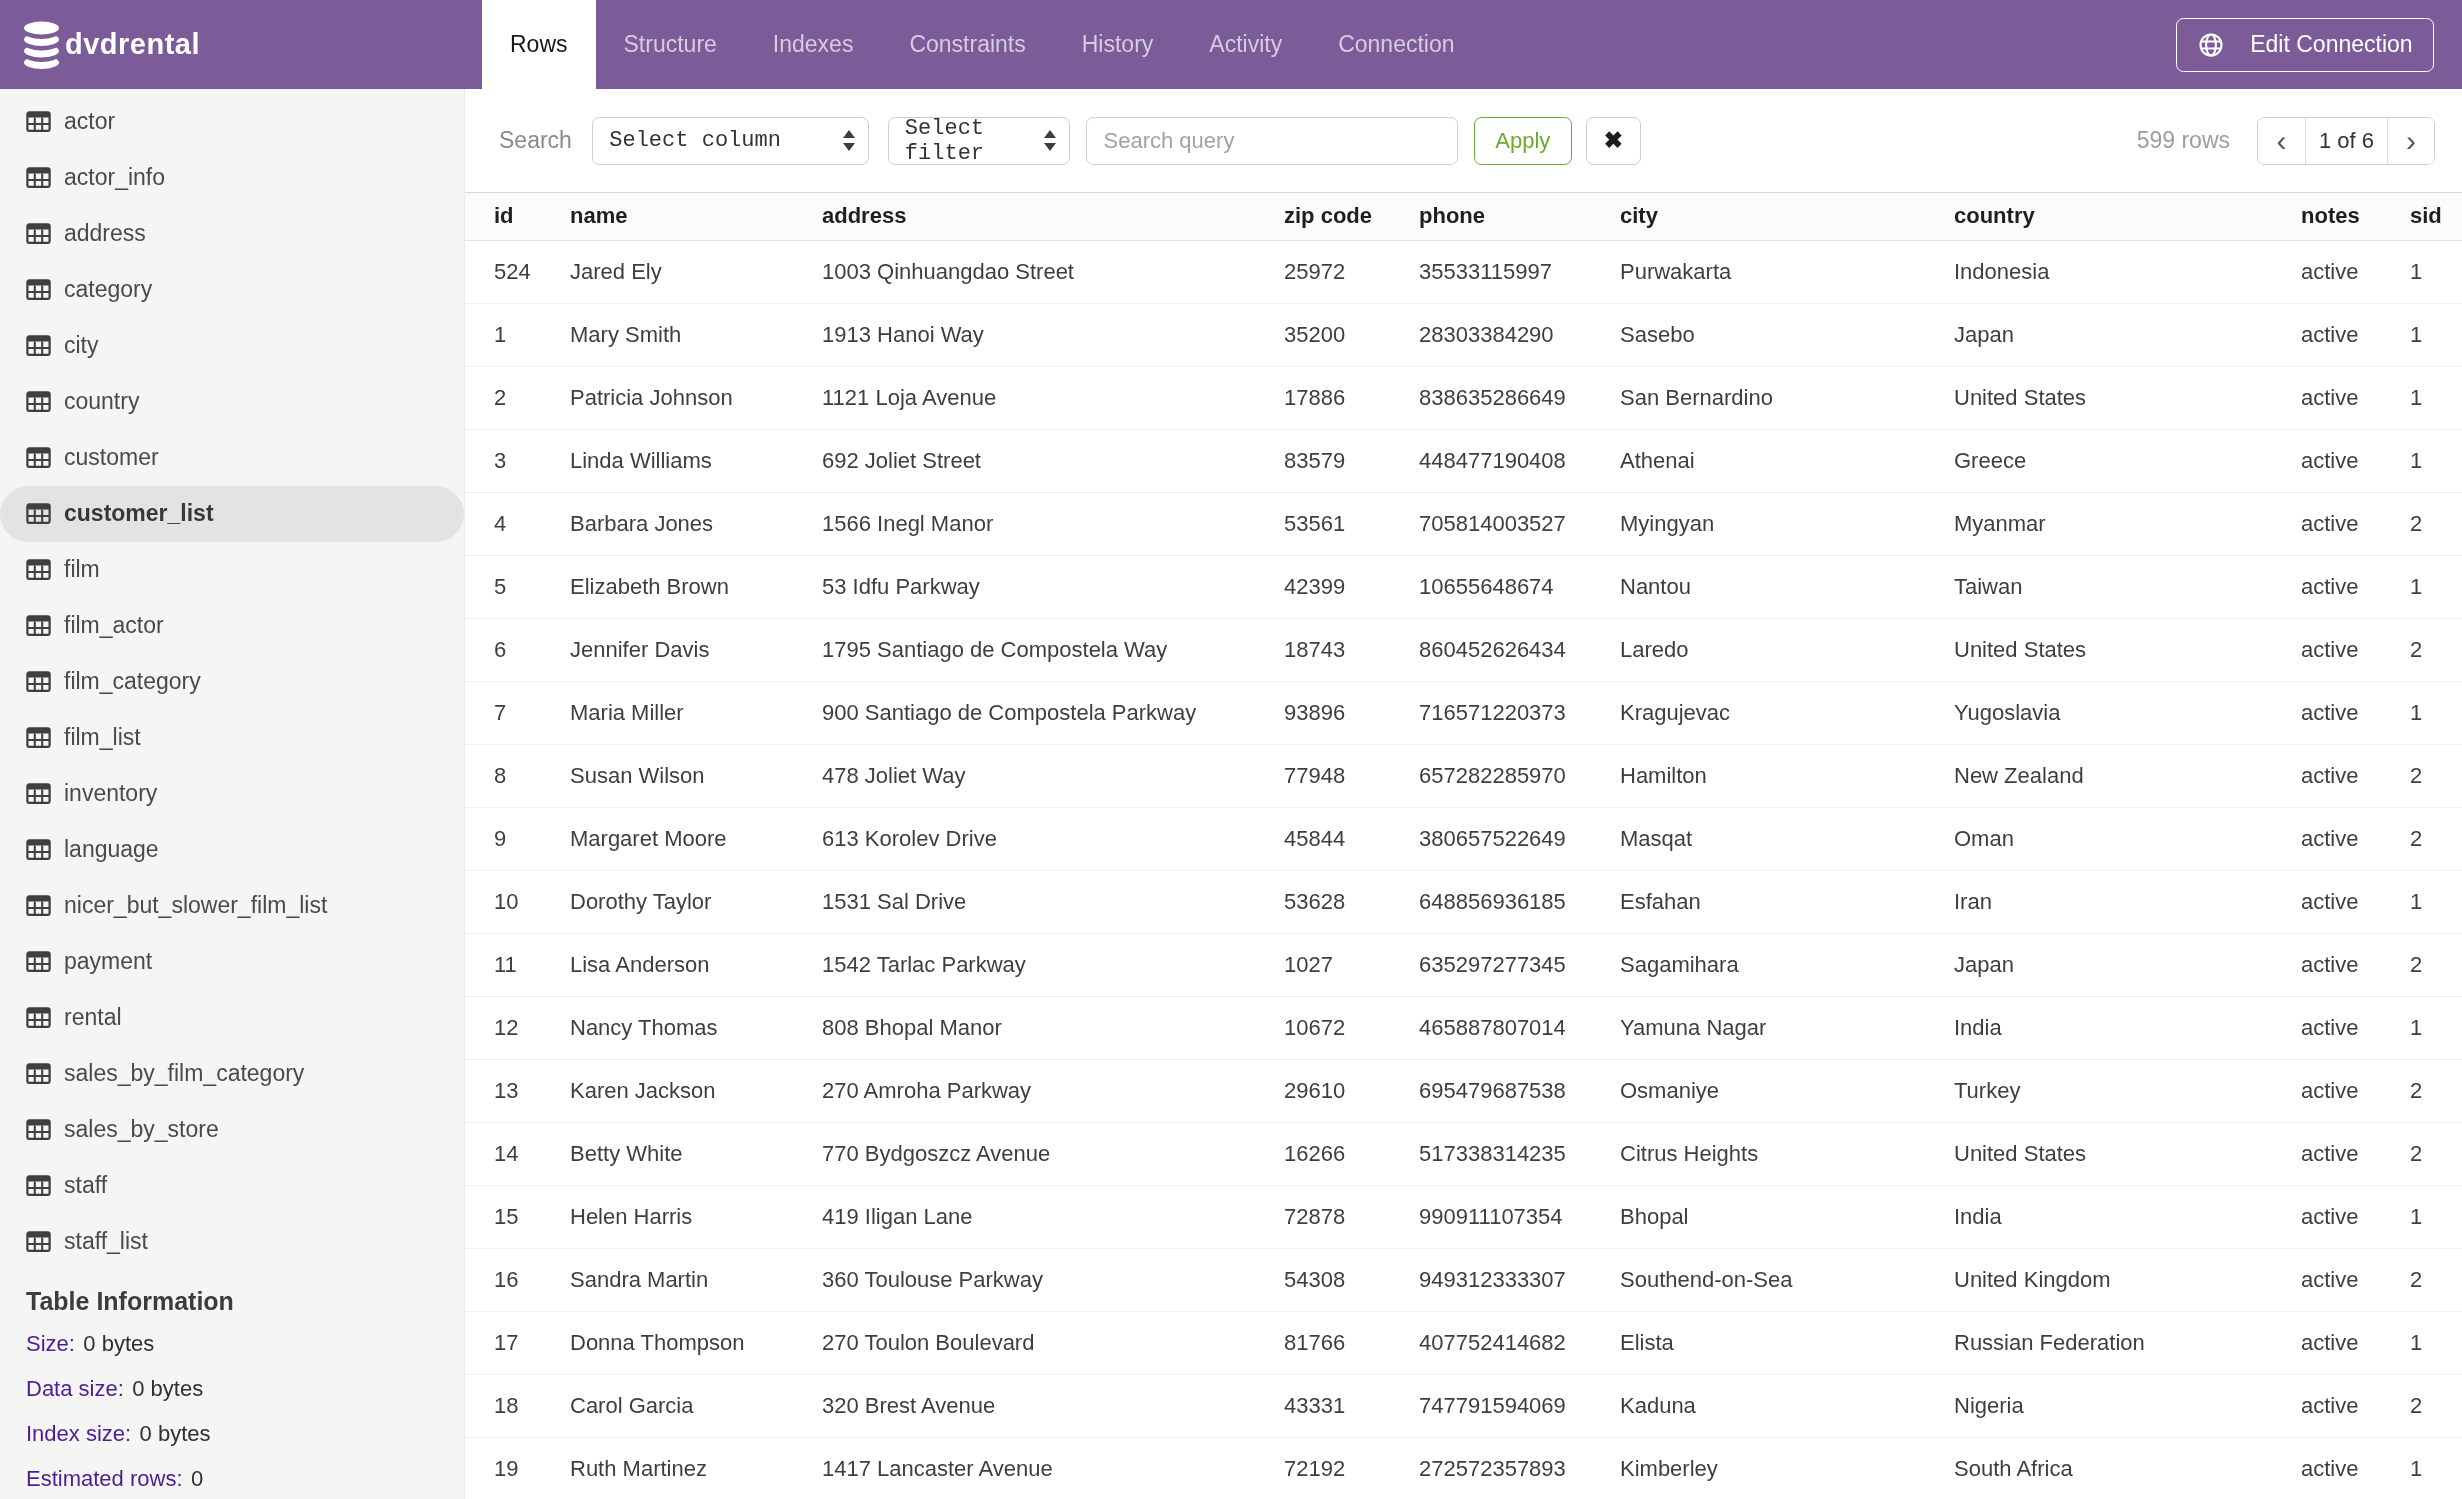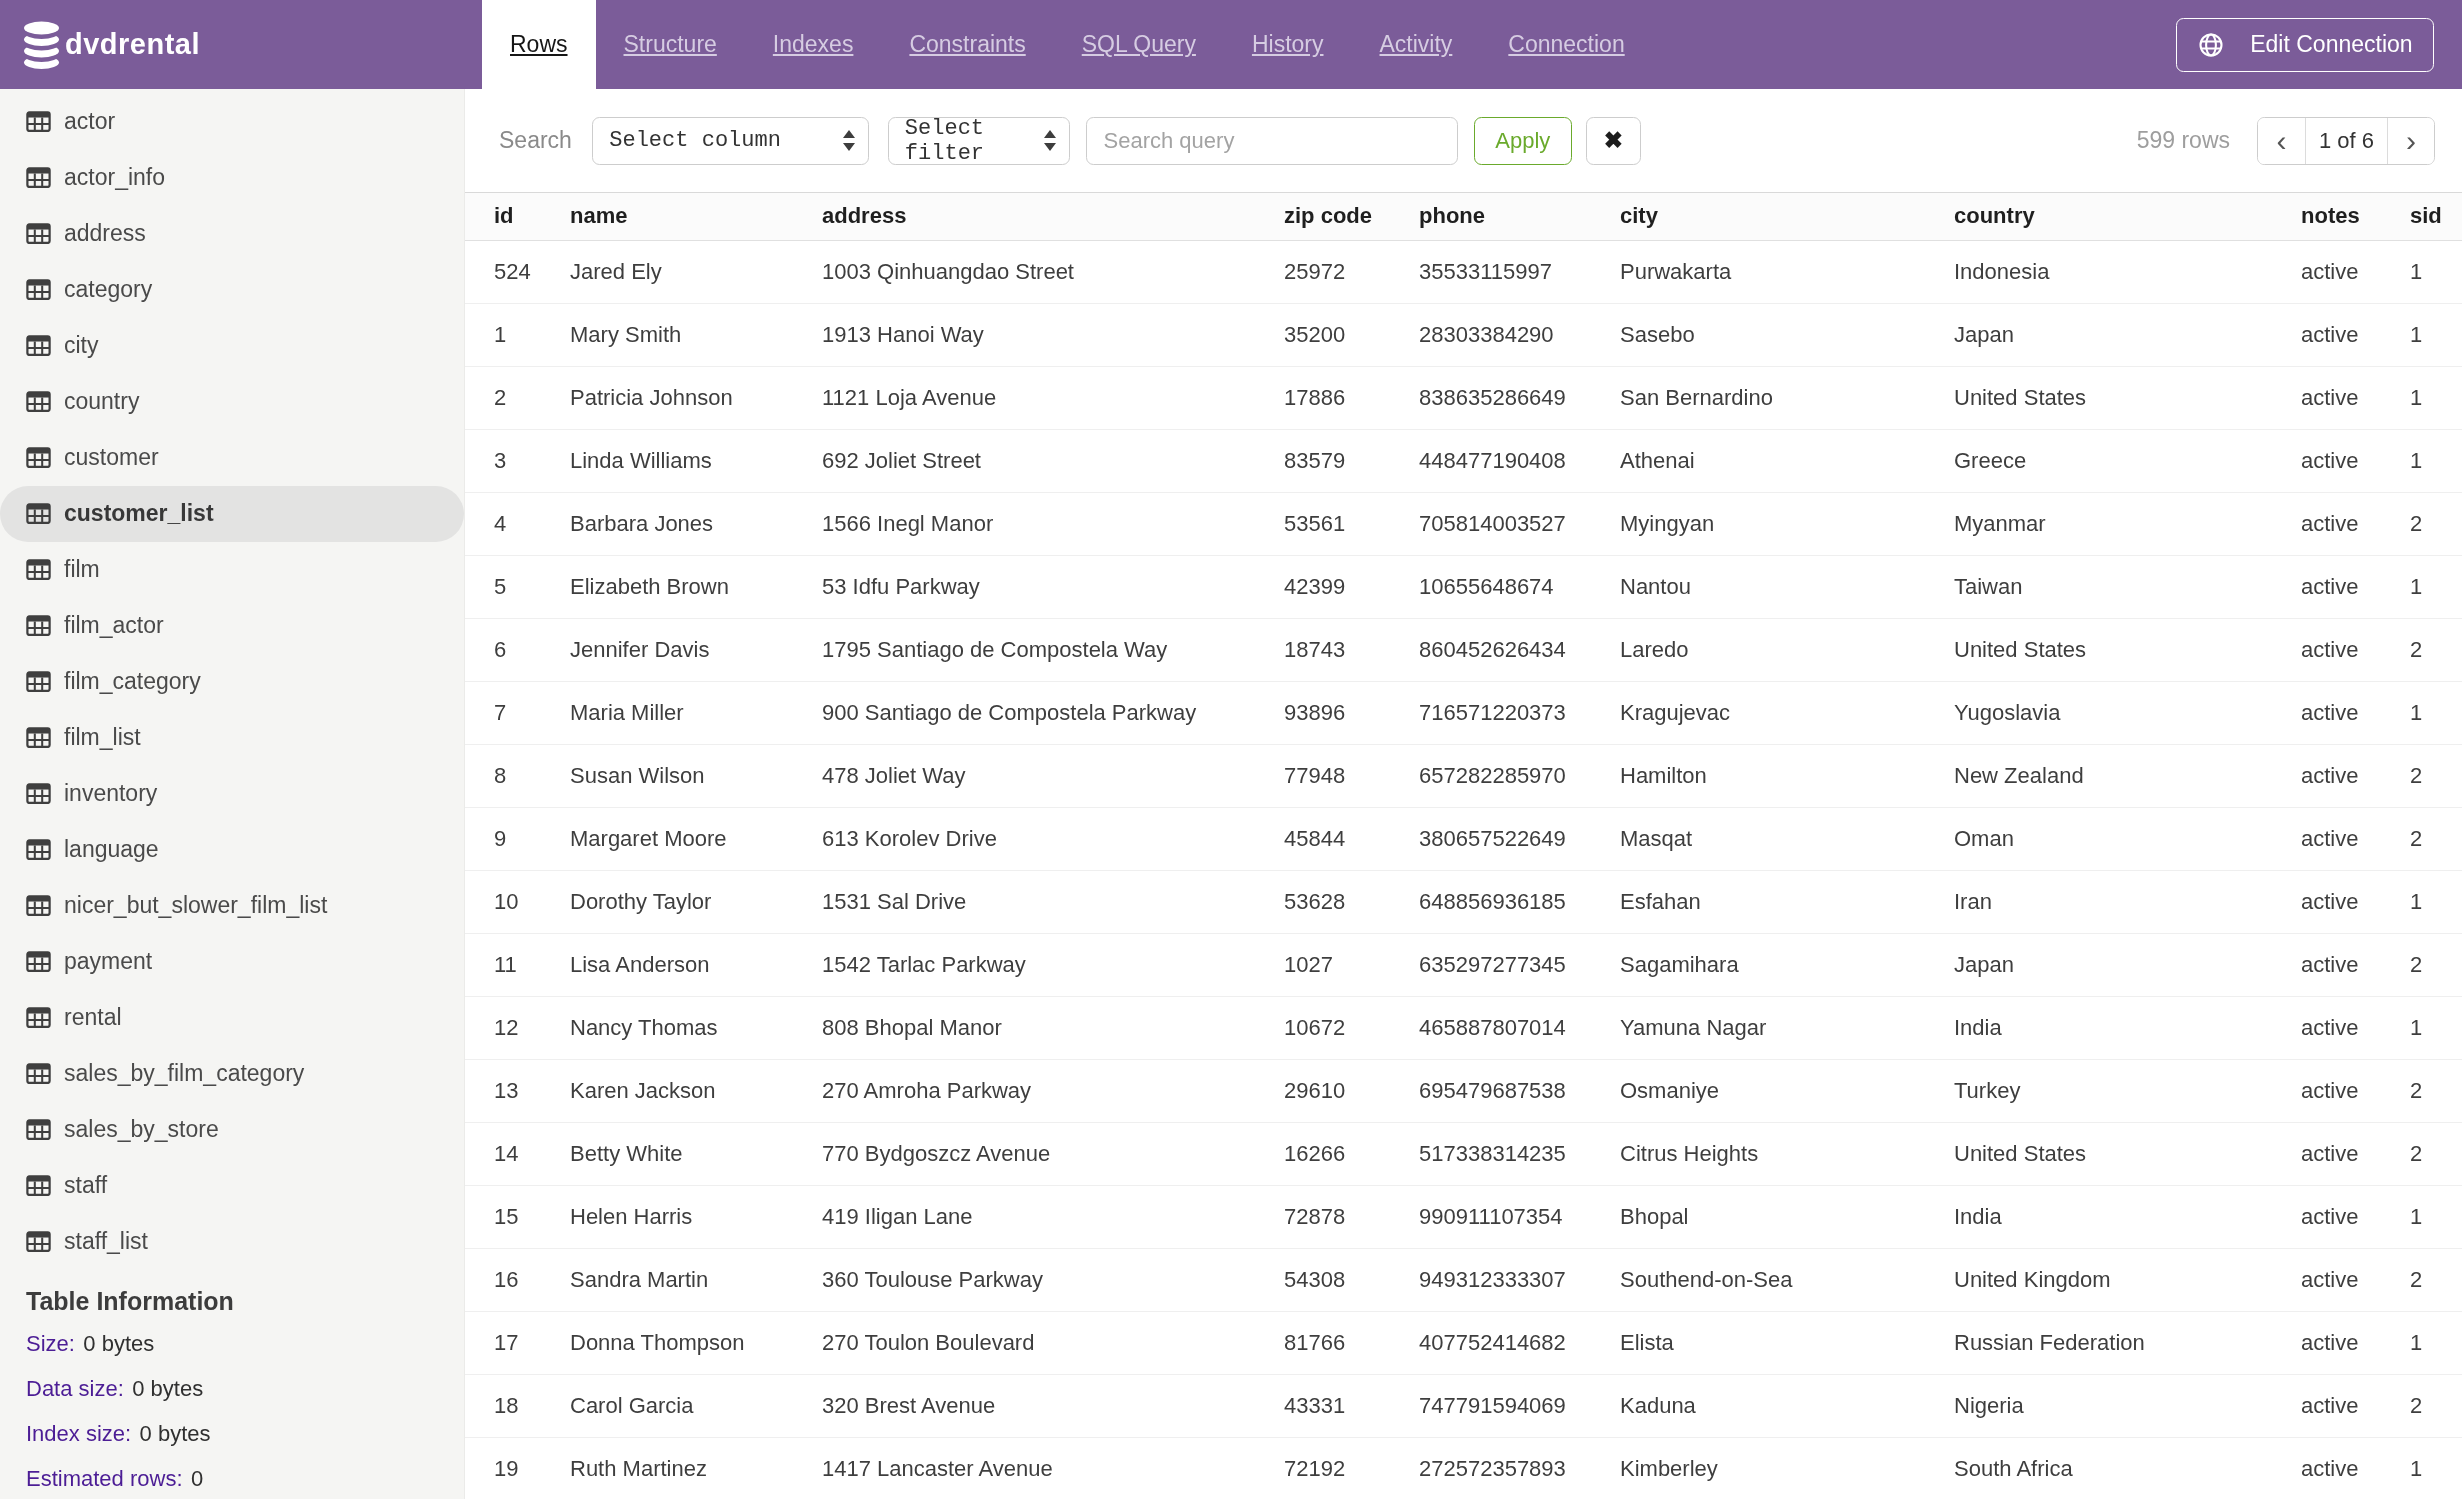--- a/index.html
+++ b/index.html
@@ -6,21 +6,21 @@
   * { margin:0; padding:0; box-sizing:border-box; }
   html,body { width:2462px; height:1500px; overflow:hidden; }
   body { font-family:"Liberation Sans", sans-serif; background:#fff; }
   .app { position:relative; width:2462px; height:1500px; overflow:hidden; background:#fff; }
 
   
   .topbar { position:absolute; left:0; top:0; right:0; height:89px; background:#7b5c99; }
   .logo { position:absolute; left:22px; top:0; height:89px; display:flex; align-items:center; gap:4px; }
   .logo-title { color:#fff; font-weight:700; font-size:29px; letter-spacing:0.5px; }
   .tabs { position:absolute; left:482px; top:0; height:89px; display:flex; }
-  .tab { display:flex; align-items:center; padding:8px 28px; font-size:23px; color:#d6cce2; cursor:pointer;text-decoration:underline; }
+  .tab { display:flex; align-items:center; padding:8px 28px; font-size:23px; color:#d6cce2; cursor:pointer; }
   .tab.active { background:#ffffff; color:#161616; }
   .edit-btn { position:absolute; right:28px; top:17.7px; height:54px; display:flex; align-items:center; gap:25px;
               padding:0 20.4px; border:1.9px solid #ffffff; border-radius:7.4px; color:#fff; font-size:23px;
               background:transparent; font-family:inherit; cursor:pointer; }
 
   
   .sidebar { position:absolute; left:0; top:89px; width:465px; bottom:0; background:#f5f5f3; overflow:hidden; border-right:0.9px solid #ebebe9;text-align:center; }
   .side-list { padding-top:4.6px; }
   .side-item { height:56px; display:flex; align-items:center; padding-left:26px; gap:13px; font-size:23px; color:#4a4a4a; cursor:pointer; }
   .side-item.selected { background:#e3e3e2; font-weight:700; color:#383838;border-radius:28px; }
@@ -94,21 +94,20 @@
     <div class="tabs">
 
         <div class="tab active">Rows</div>
 
         <div class="tab">Structure</div>
 
         <div class="tab">Indexes</div>
 
         <div class="tab">Constraints</div>
 
-        <div class="tab">SQL Query</div>
 
         <div class="tab">History</div>
 
         <div class="tab">Activity</div>
 
         <div class="tab">Connection</div>
       </div>
 
     <button class="edit-btn">
       <span class="tbl-ico">

